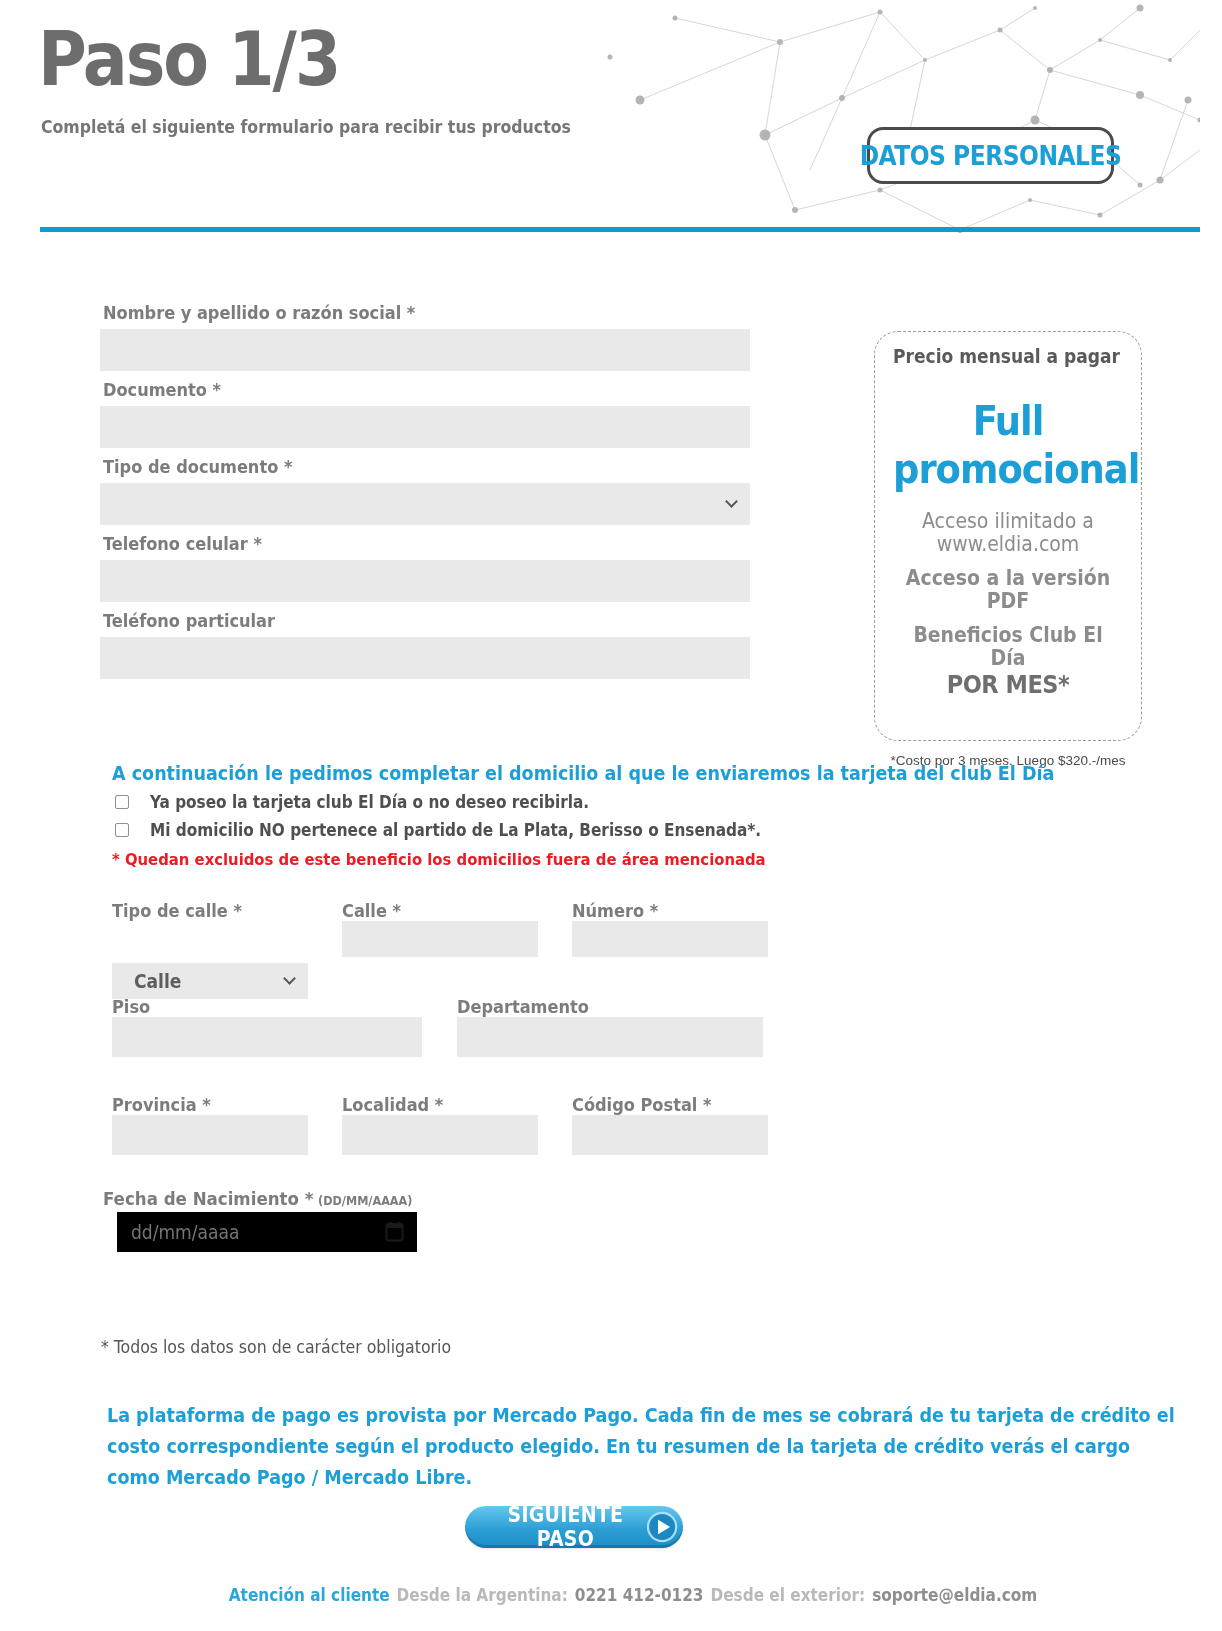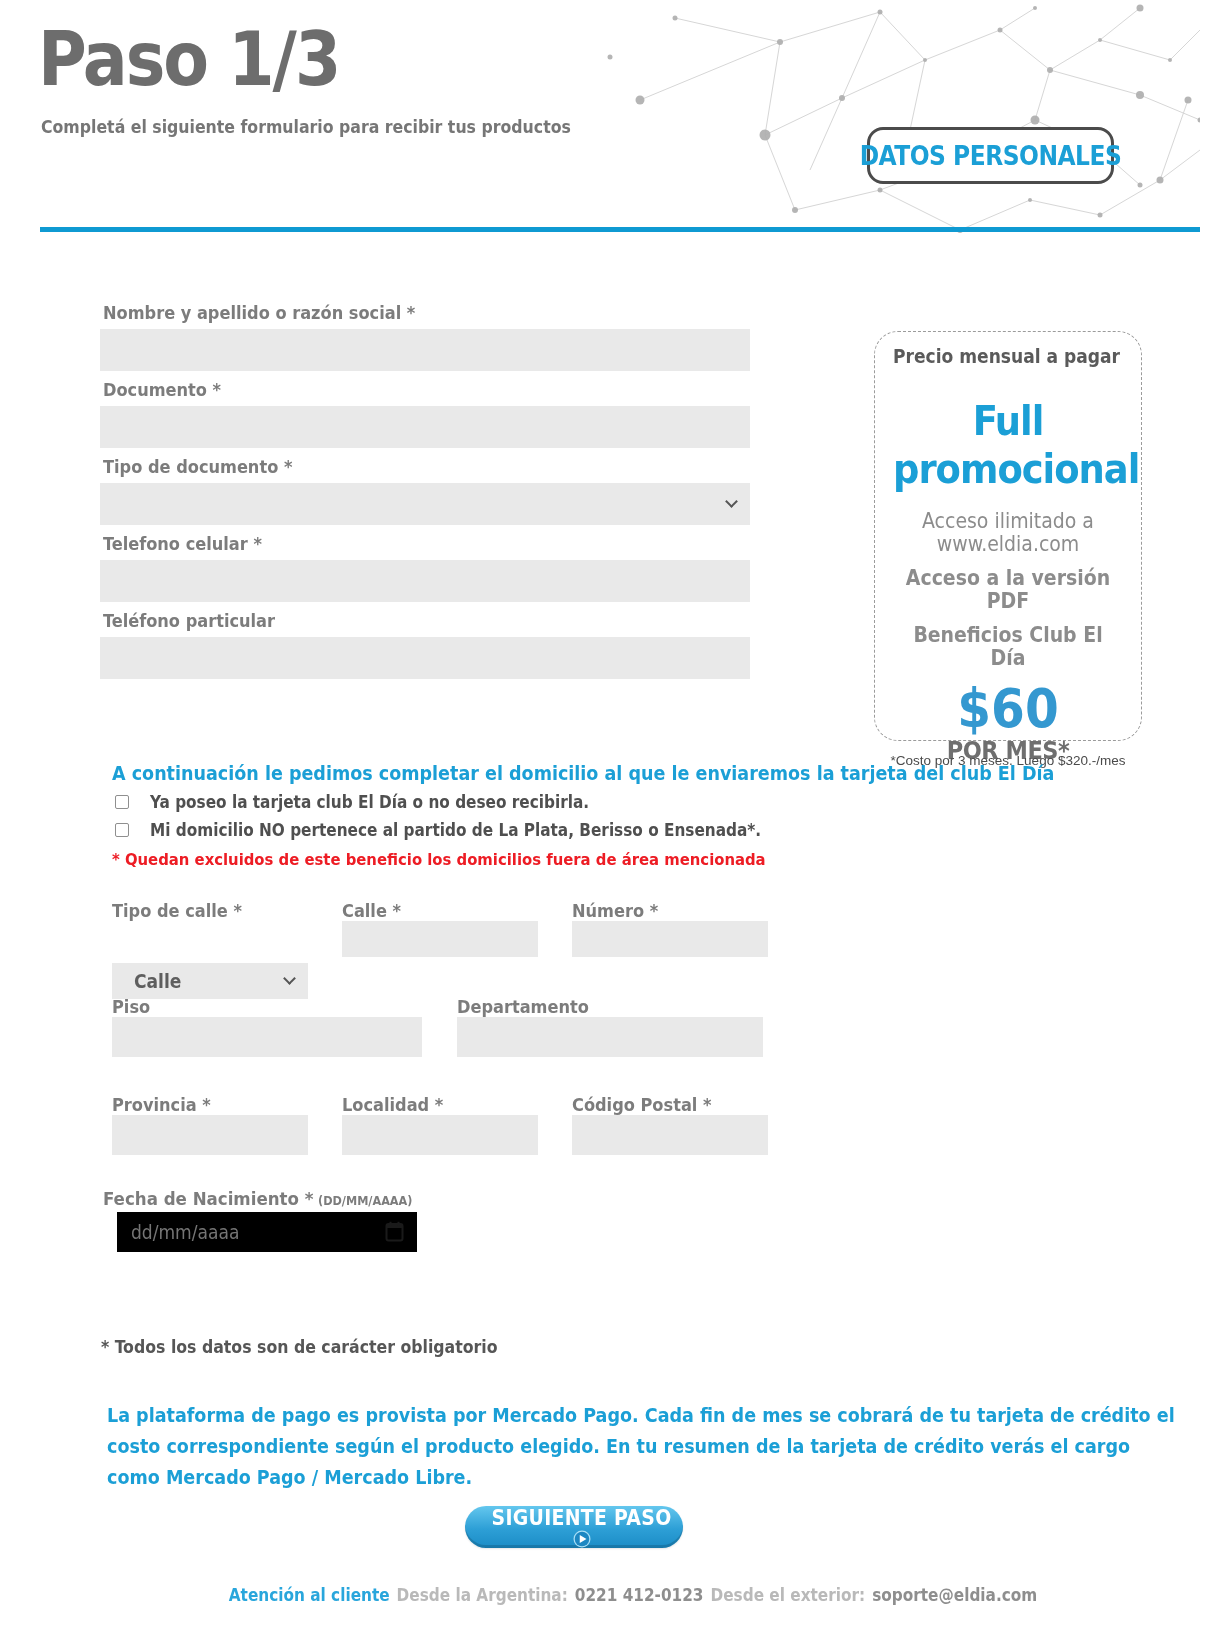--- a/index.html
+++ b/index.html
@@ -46,29 +46,29 @@
 
   .intro-blue { left:90px; top:762px; font-size:19.5px; font-weight:700; color:#1b9fd6; white-space:nowrap; }
   .warning-red { left:90px; top:850px; font-size:16.5px; font-weight:700; color:#ed1c24; white-space:nowrap; }
 
   .hint { font-size:12.5px; font-weight:700; color:#7c7c7c; }
   .datewrap { left:95px; top:1212px; width:300px; height:40px; background:#000000; display:flex; align-items:center; }
   .datewrap input { background:transparent; border:none; outline:none; font:inherit; font-size:19px;
                     color:#6b6b6b; padding:0 14px; width:250px; }
   .datewrap svg { position:absolute; right:13px; top:9px; }
 
-  .note-required { left:79px; top:1337px; font-size:17.5px; font-weight:700; color:#565656; }
+  .note-required { left:79px; top:1337px; font-size:17.5px; font-weight:400; color:#565656; }
   .note-payment { left:85px; top:1401px; width:1077px; font-size:19.5px; font-weight:700; color:#1b9fd6;
                   line-height:1.58; }
 
   .cta { left:443px; top:1506px; width:218px; height:42px; border:none; border-radius:21px; cursor:pointer;
          background:linear-gradient(180deg,#64c7ee 0%,#2d9fd6 55%,#1b8cc6 100%);
          box-shadow:inset 0 -3px 0 rgba(0,0,0,0.15), 0 1px 2px rgba(0,0,0,0.1);
          display:flex; align-items:center; justify-content:space-between; padding:0 5px 0 20px;
-         color:#fff; font:inherit; font-size:21px; font-weight:700; letter-spacing:0.3px;flex-direction:column; }
+         color:#fff; font:inherit; font-size:21px; font-weight:700; letter-spacing:0.3px; }
 
   .footer { left:0; top:1585px; width:1222px; display:flex; justify-content:center; align-items:baseline;
             gap:7px; font-size:17px; font-weight:700; white-space:nowrap; }
   .f-blue { color:#29a6dc; } .f-light { color:#b9b9b9; } .f-dark { color:#8e8e8e; }
 </style>
 </head>
 <body>
 
 <div id="app">
 
@@ -169,21 +169,20 @@
     <div class="plan-name">
       <div>Full</div>
       <div>promocional</div>
     </div>
     <div class="benefits">
       <div>Acceso ilimitado a</div>
       <div>www.eldia.com</div>
       <div class="benefit-gap">Acceso a la versión PDF</div>
       <div class="benefit-gap">Beneficios Club El Día</div>
     </div>
-    <div class="price">$60</div>
     <div class="per">POR MES*</div>
   </div>
   <div class="abs panel-footnote">*Costo por 3 meses. Luego $320.-/mes</div>
 
   <div class="abs intro-blue">A continuación le pedimos completar el domicilio al que le enviaremos la tarjeta del club El Día</div>
 
   <div class="abs cbrow" style="left:93px;top:792px;">
     <span class="cbx"></span>
     <span class="cblabel">Ya poseo la tarjeta club El Día o no deseo recibirla.</span>
   </div>

